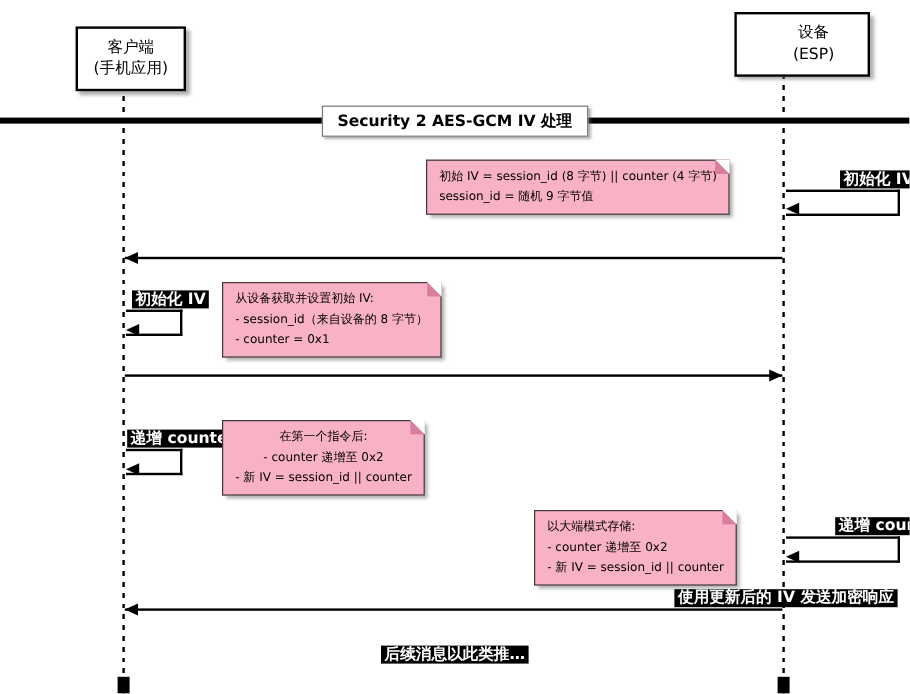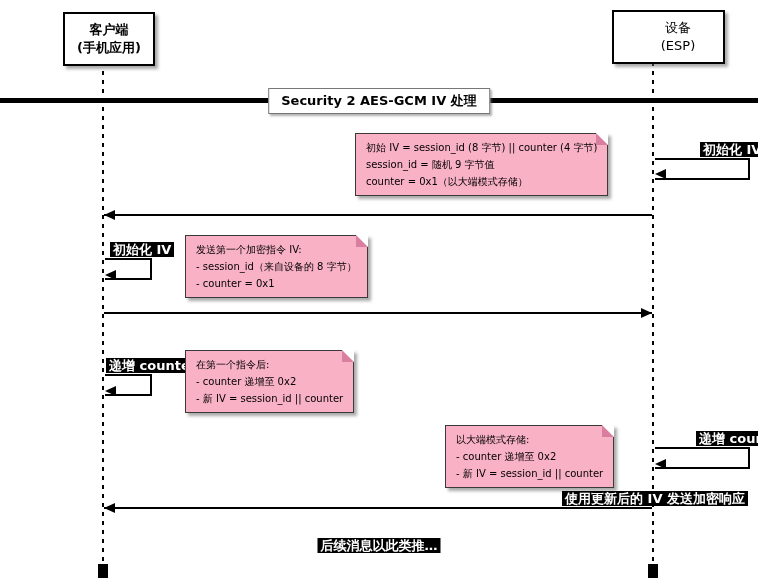--- a/index.html
+++ b/index.html
@@ -61,65 +61,64 @@
 </head>
 <body>
 
 <div id="canvas">
 
   <div class="lifeline" style="left:102px; top:62px; height:516px;"></div>
   <div class="lifeline" style="left:652px; top:62px; height:516px;"></div>
   <div class="lifeline-end" style="left:98px; top:564px;"></div>
   <div class="lifeline-end" style="left:648px; top:564px;"></div>
 
-  <div class="participant" style="left:63px; top:12px; width:80px;font-weight:bold;">
+  <div class="participant" style="left:63px; top:22px; width:80px;">
     <div>客户端</div>
     <div>(手机应用)</div>
   </div>
   <div class="participant" style="left:612px; top:10px; width:82px;padding-left:23px;">
     <div>设备</div>
     <div>(ESP)</div>
   </div>
 
   <div class="divider-bar"></div>
   <div class="divider-label">Security 2 AES-GCM IV 处理</div>
 
   <div class="note" style="left:355px; top:133px;">
     <div class="fold"></div>
     <div class="note-line">初始 IV = session_id (8 字节) || counter (4 字节)</div>
     <div class="note-line">session_id = 随机 9 字节值</div>
-    <div class="note-line">counter = 0x1（以大端模式存储）</div>
   </div>
 
   <div class="msg-label" style="left:700px; top:142px;">初始化 IV</div>
   <div class="self-loop" style="left:655px; top:158px; width:93px; height:18px;"></div>
   <div class="ah ah-left" style="left:655px; top:169px;"></div>
 
   <div class="hline" style="left:104px; top:214px; width:548px;"></div>
   <div class="ah ah-left" style="left:104px; top:210px;"></div>
 
   <div class="msg-label" style="left:110px; top:242px;">初始化 IV</div>
   <div class="self-loop" style="left:105px; top:258px; width:45px; height:18px;"></div>
   <div class="ah ah-left" style="left:105px; top:270px;"></div>
 
   <div class="note" style="left:185px; top:235px;">
     <div class="fold"></div>
-    <div class="note-line">发送第一个加密指令 IV:</div>
+    <div class="note-line">从设备获取并设置初始 IV:</div>
     <div class="note-line">- session_id（来自设备的 8 字节）</div>
     <div class="note-line">- counter = 0x1</div>
   </div>
 
   <div class="hline" style="left:104px; top:312px; width:548px;"></div>
   <div class="ah ah-right" style="left:641px; top:308px;"></div>
 
   <div class="msg-label" style="left:106px; top:358px;">递增 counter</div>
   <div class="self-loop" style="left:105px; top:374px; width:45px; height:18px;"></div>
   <div class="ah ah-left" style="left:105px; top:386px;"></div>
 
-  <div class="note" style="left:185px; top:350px;">
+  <div class="note" style="left:185px; top:350px;text-align:center;">
     <div class="fold"></div>
     <div class="note-line">在第一个指令后:</div>
     <div class="note-line">- counter 递增至 0x2</div>
     <div class="note-line">- 新 IV = session_id || counter</div>
   </div>
 
   <div class="note" style="left:445px; top:425px;">
     <div class="fold"></div>
     <div class="note-line">以大端模式存储:</div>
     <div class="note-line">- counter 递增至 0x2</div>

